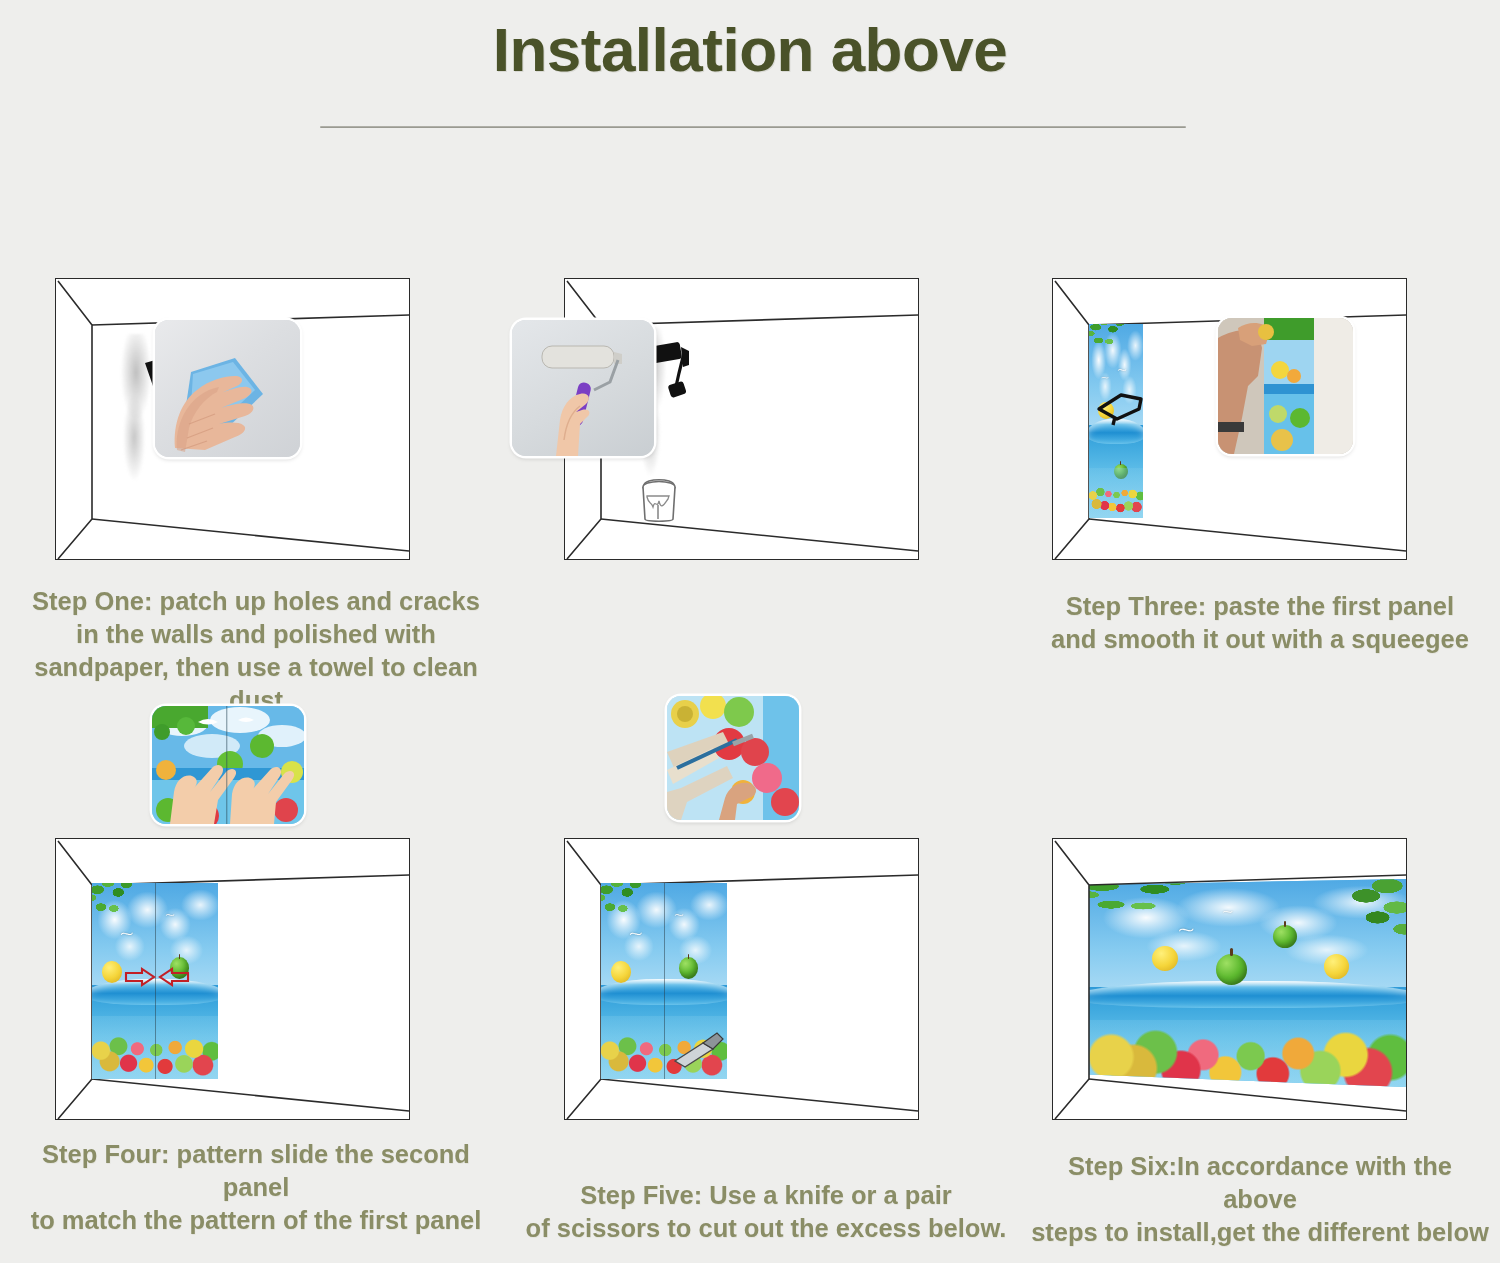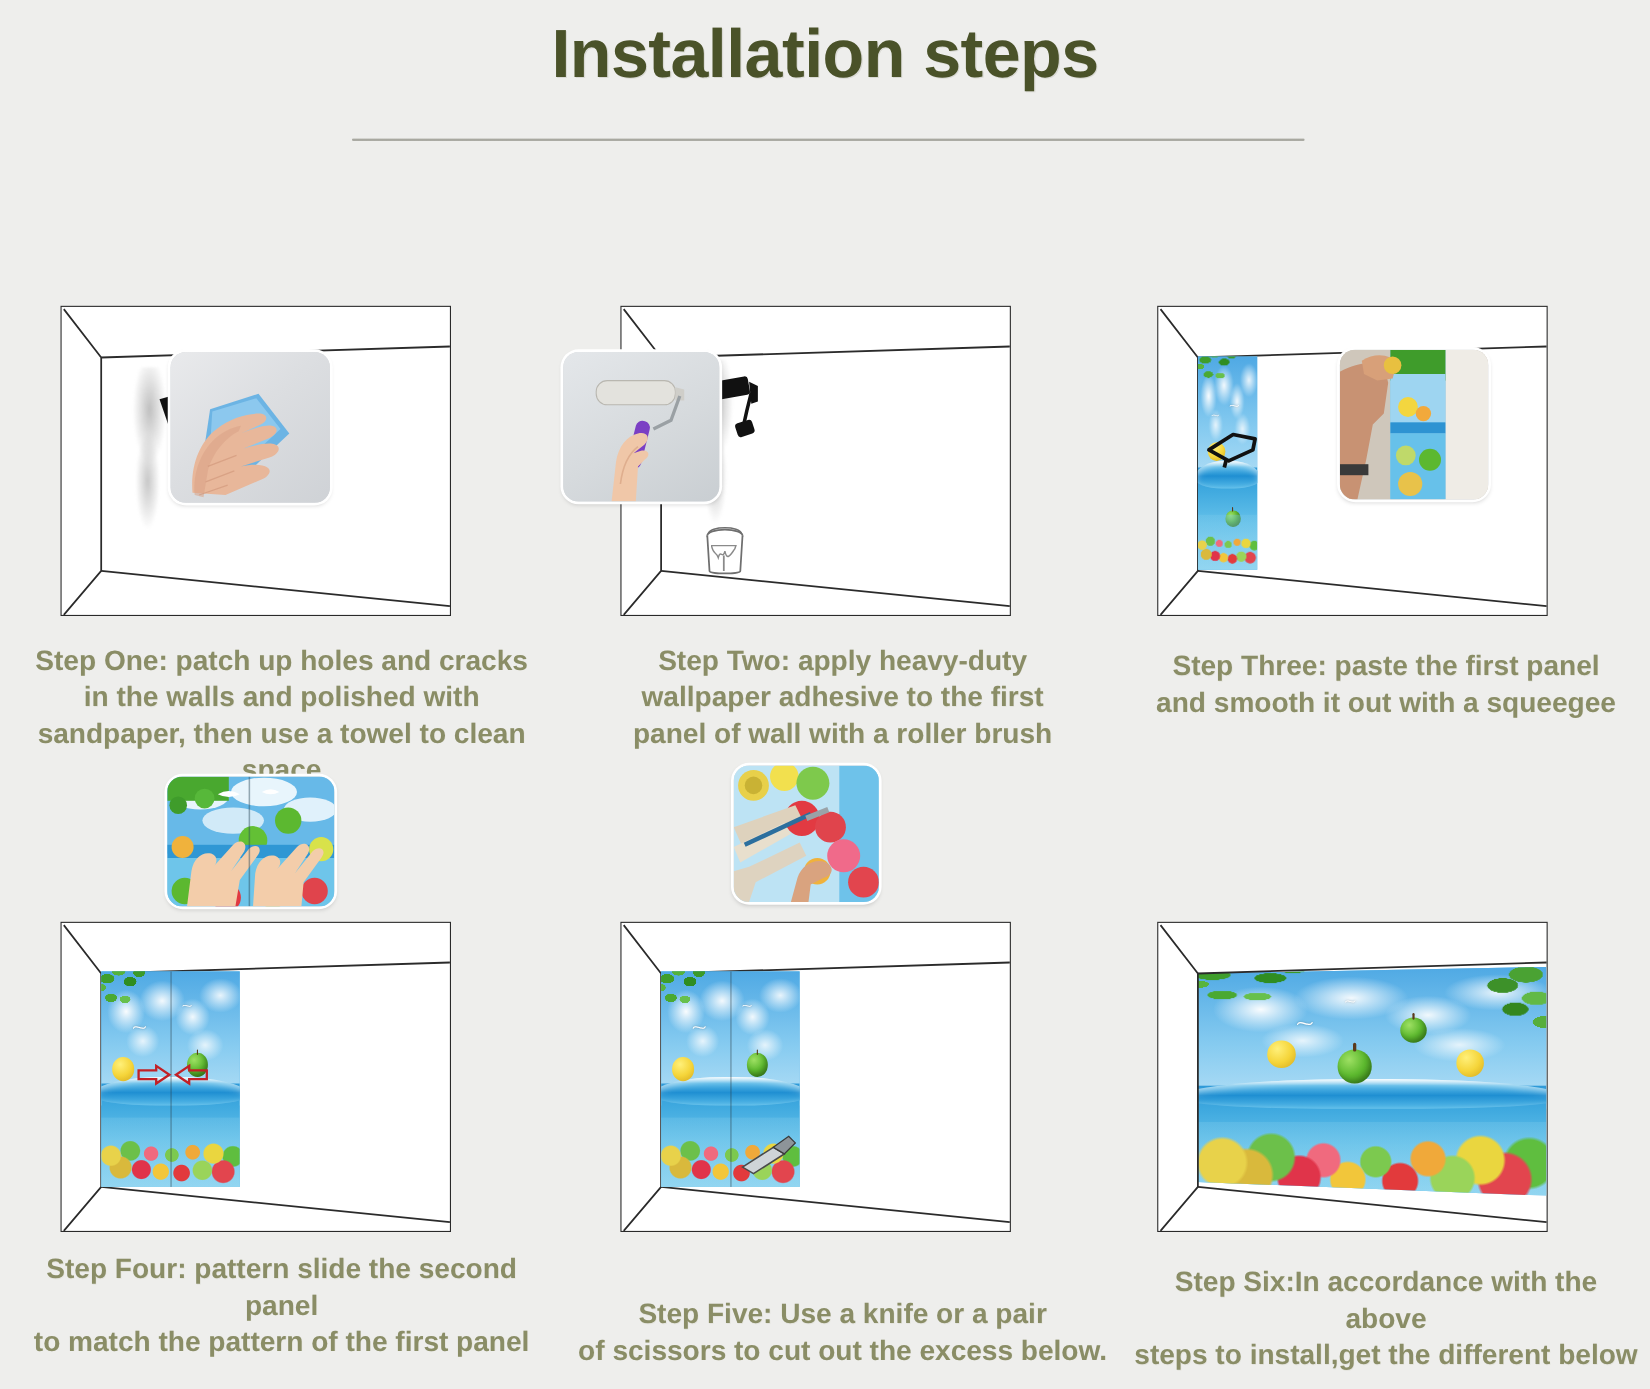--- a/index.html
+++ b/index.html
@@ -164,21 +164,21 @@
   .smear {
     position:absolute;
     background: radial-gradient(ellipse 48% 46% at 50% 26%, rgba(170,170,170,.75) 0%, rgba(170,170,170,0) 72%),
                 radial-gradient(ellipse 34% 40% at 46% 70%, rgba(175,175,175,.70) 0%, rgba(175,175,175,0) 74%);
     filter: blur(1.2px);
   }
 </style>
 </head>
 <body>
 
-<div class="page-title">Installation steps</div>
+<div class="page-title">Installation above</div>
 <div class="title-rule"></div>
 
 <div class="grid">
 
   <div class="step">
 
     <div class="room" style="left:55px; top:128px; width:355px; height:282px;">
       <svg width="355" height="282" viewBox="0 0 355 282" style="position:absolute;inset:0;">
         <polyline points="2,2 36,46 36,240 2,280" fill="none" stroke="#2b2b2b" stroke-width="1.6"></polyline>
         <line x1="36" y1="46" x2="353" y2="36" stroke="#2b2b2b" stroke-width="1.6"></line>
@@ -197,21 +197,21 @@
         <path d="M38,54 L78,42 L100,70 L68,100 L36,86 Z" fill="#8cc8ee"></path>
         <path d="M20,128 C18,104 26,82 42,70 C54,60 70,56 80,56 C88,56 90,62 82,66 L64,74 C74,70 86,66 92,67 C99,68 98,75 88,79 L66,88 C78,84 90,82 95,84 C101,86 99,93 90,96 L64,104 C74,102 84,102 88,105 C93,108 89,114 80,117 L50,130 Z" fill="#e8b79a"></path>
         <path d="M22,130 C20,110 28,88 44,76 C50,71 58,68 64,67 L62,72 C50,78 38,92 34,108 L30,132 Z" fill="#d9a286" opacity="0.55"></path>
         <path d="M26,130 L52,121 M32,118 L58,108 M34,104 L60,94" stroke="#cf9478" stroke-width="1.2" fill="none" opacity="0.6"></path>
       </svg>
     </div>
 
     <div class="caption" style="top:435px;">
       <div>Step One: patch up holes and cracks</div>
       <div>in the walls and polished with</div>
-      <div>sandpaper, then use a towel to clean space</div>
+      <div>sandpaper, then use a towel to clean dust</div>
     </div>
   </div>
 
   <div class="step">
     <div class="room" style="left:52px; top:128px; width:355px; height:282px;">
       <svg width="355" height="282" viewBox="0 0 355 282" style="position:absolute;inset:0;">
         <polyline points="2,2 36,46 36,240 2,280" fill="none" stroke="#2b2b2b" stroke-width="1.6"></polyline>
         <line x1="36" y1="46" x2="353" y2="36" stroke="#2b2b2b" stroke-width="1.6"></line>
         <line x1="36" y1="240" x2="353" y2="272" stroke="#2b2b2b" stroke-width="1.6"></line>
       </svg>
@@ -237,25 +237,20 @@
         <rect x="30" y="26" width="72" height="22" rx="10" fill="#e3e2dd" stroke="#b9b7b0" stroke-width="1"></rect>
         <rect x="30" y="26" width="72" height="22" rx="10" fill="url(#nap)" opacity="0.5"></rect>
         <path d="M102,32 L110,34 L110,44 L102,44 Z" fill="#cfcec9"></path>
         <path d="M106,40 L98,62 L82,70" stroke="#9aa0a4" stroke-width="3" fill="none"></path>
         <rect x="62" y="62" width="13" height="44" rx="6" transform="rotate(14 68 84)" fill="#7b3fc4"></rect>
         <path d="M44,136 L48,100 C50,86 58,76 68,74 C76,72 80,78 74,84 L64,92 L70,90 C78,88 80,94 74,98 L68,104 L66,136 Z" fill="#f0c7a8"></path>
         <path d="M52,120 C54,104 60,92 68,86" stroke="#dfae8e" stroke-width="1.5" fill="none"></path>
       </svg>
     </div>
 
-    <div class="caption" style="top:435px;">
-      <div>Step Two: apply heavy-duty</div>
-      <div>wallpaper adhesive to the first</div>
-      <div>panel of wall with a roller brush</div>
-    </div>
   </div>
 
   <div class="step">
     <div class="room" style="left:32px; top:128px; width:355px; height:282px;">
       <svg width="355" height="282" viewBox="0 0 355 282" style="position:absolute;inset:0;">
         <polyline points="2,2 36,46 36,240 2,280" fill="none" stroke="#2b2b2b" stroke-width="1.6"></polyline>
         <line x1="36" y1="46" x2="353" y2="36" stroke="#2b2b2b" stroke-width="1.6"></line>
         <line x1="36" y1="240" x2="353" y2="272" stroke="#2b2b2b" stroke-width="1.6"></line>
       </svg>
 

